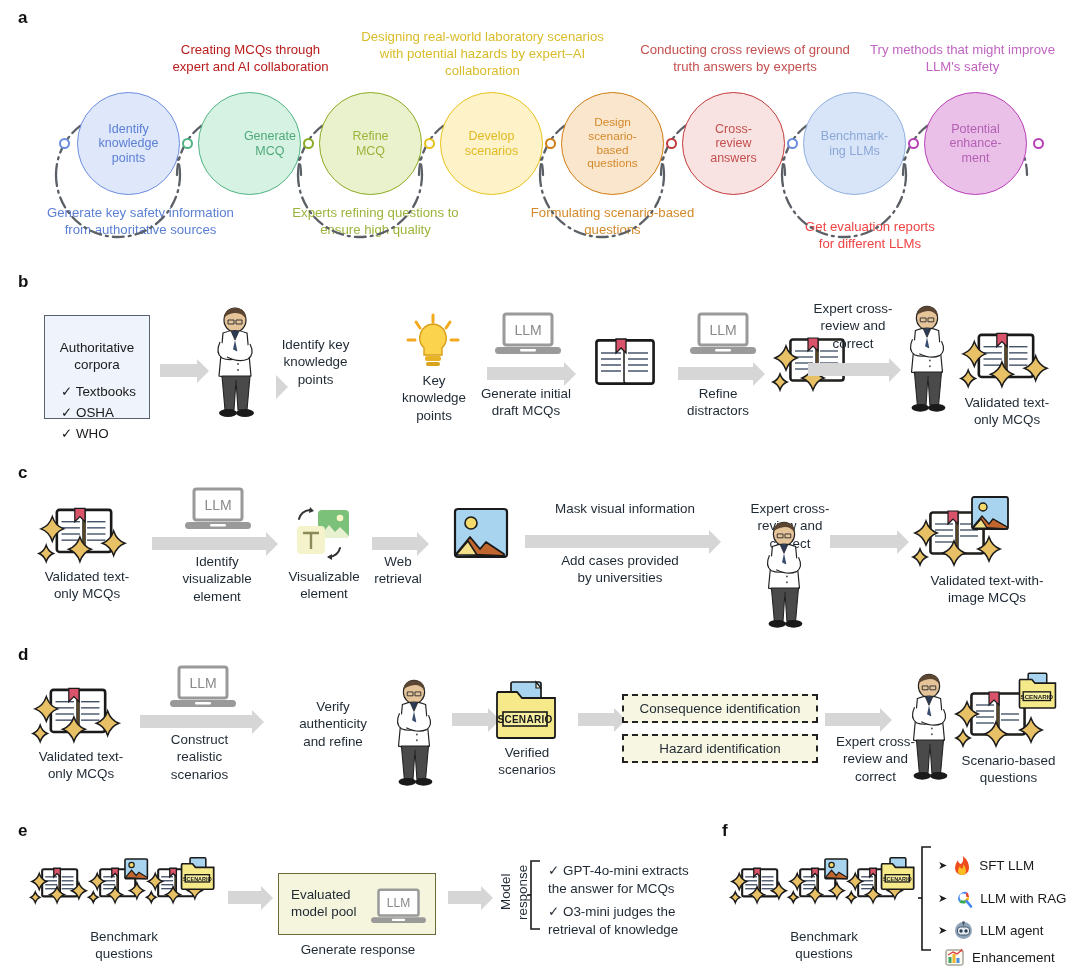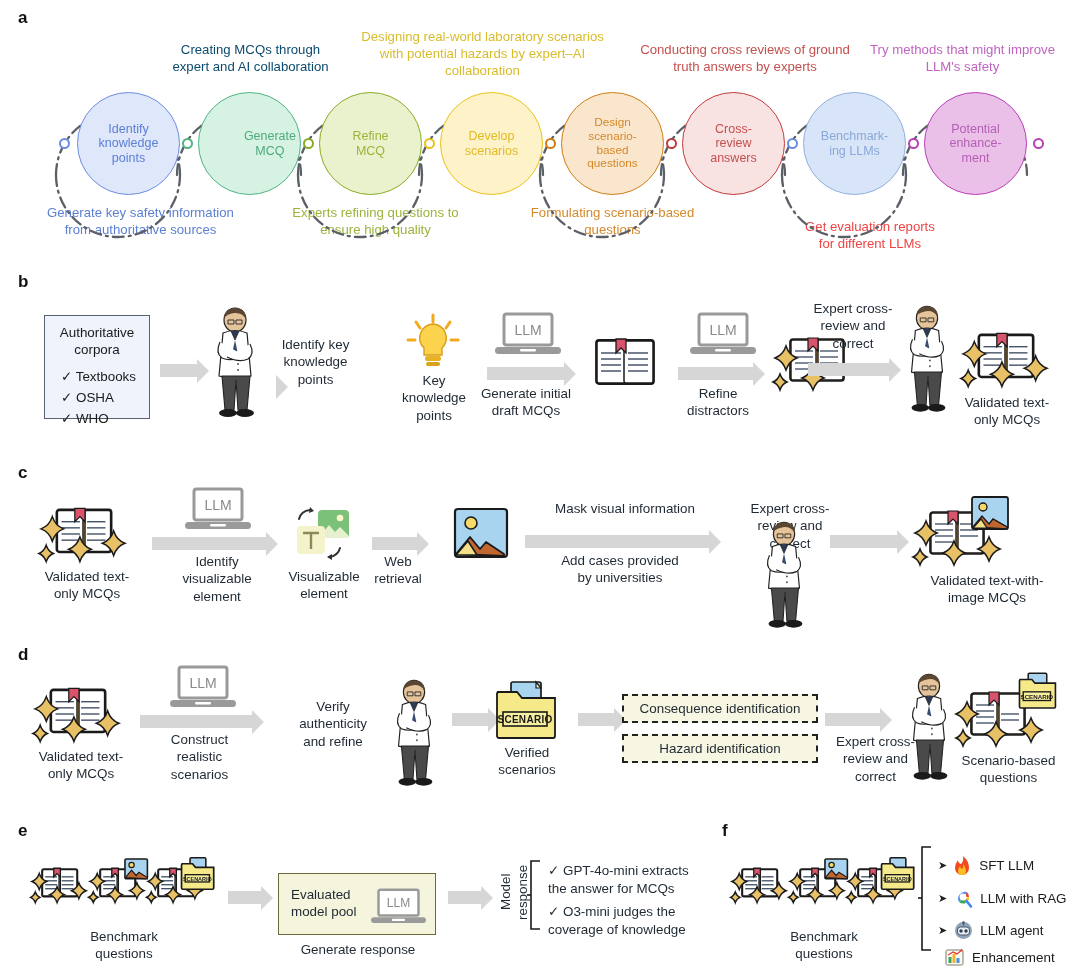--- a/index.html
+++ b/index.html
@@ -12,21 +12,21 @@
   .circ span{display:block;line-height:1.16;font-size:12.5px;padding:0 4px;}
   .topcap{position:absolute;text-align:center;font-size:13.2px;line-height:1.28;}
   .botcap{position:absolute;text-align:center;font-size:13.2px;line-height:1.28;}
   .ring{position:absolute;width:11px;height:11px;border-radius:50%;background:#fff;box-sizing:border-box;border-width:2.4px;border-style:solid;z-index:6;}
   
   .flowlabel{position:absolute;text-align:center;font-size:13.4px;line-height:1.3;color:#1f2933;}
   .nodecap{position:absolute;text-align:center;font-size:13.4px;line-height:1.3;color:#1f2933;}
   .arrow{position:absolute;height:13px;background:#d6d6d6;}
   .arrow:after{content:"";position:absolute;right:-11px;top:-5.5px;border-left:12px solid #d6d6d6;border-top:12px solid transparent;border-bottom:12px solid transparent;}
   .corpbox{position:absolute;background:#eef3fc;border:1.4px solid #5a6270;box-sizing:border-box;}
-  .corpbox .t{text-align:center;font-size:13.4px;line-height:1.28;padding-top:8px;}
+  .corpbox .t{text-align:center;font-size:13.4px;line-height:1.28;padding-top:23px;}
   .corpbox ul{list-style:none;margin:9px 0 0 0;padding:0 0 0 16px;font-size:13.4px;line-height:1.55;}
   .dashbox{position:absolute;border:2px dashed #222;background:#f7f6e2;box-sizing:border-box;display:flex;align-items:center;justify-content:center;font-size:13.4px;color:#1f2933;}
   .poolbox{position:absolute;border:1.4px solid #6b6b3a;background:#f4f5dc;box-sizing:border-box;}
   .vert{position:absolute;writing-mode:vertical-rl;transform:rotate(180deg);text-align:center;font-size:13.4px;line-height:1.25;color:#1f2933;}
   .bullet{position:absolute;font-size:13.4px;line-height:1.33;color:#1f2933;}
   svg{display:block;overflow:visible;}
 </style>
 </head>
 <body>
 
@@ -92,21 +92,21 @@
   <div class="ring" style="left:59px;top:138px;border-color:#6b8ce0;"></div>
   <div class="ring" style="left:182px;top:138px;border-color:#4fb382;"></div>
   <div class="ring" style="left:303px;top:138px;border-color:#8aab22;"></div>
   <div class="ring" style="left:424px;top:138px;border-color:#e8c21a;"></div>
   <div class="ring" style="left:545px;top:138px;border-color:#cf7d12;"></div>
   <div class="ring" style="left:666px;top:138px;border-color:#c23b3b;"></div>
   <div class="ring" style="left:787px;top:138px;border-color:#6b8ce0;"></div>
   <div class="ring" style="left:908px;top:138px;border-color:#b83fb8;"></div>
   <div class="ring" style="left:1033px;top:138px;border-color:#b83fb8;"></div>
 
-  <div class="topcap" style="left:118px;top:42px;width:265px;color:#0c4a6e;white-space:pre-line;">Creating MCQs through
+  <div class="topcap" style="left:118px;top:42px;width:265px;color:#b91c1c;white-space:pre-line;">Creating MCQs through
 expert and AI collaboration</div>
   <div class="topcap" style="left:330px;top:29px;width:305px;color:#d9bc2a;white-space:pre-line;">Designing real-world laboratory scenarios
 with potential hazards by expert–AI
 collaboration</div>
   <div class="topcap" style="left:600px;top:42px;width:290px;color:#c4504f;white-space:pre-line;">Conducting cross reviews of ground
 truth answers by experts</div>
   <div class="topcap" style="left:845px;top:42px;width:235px;color:#c064c0;white-space:pre-line;">Try methods that might improve
 LLM's safety</div>
 
   <div class="botcap" style="left:-2px;top:205px;width:285px;color:#5b7fd4;white-space:pre-line;">Generate key safety information
@@ -643,21 +643,21 @@
 </svg>
 
 <div class="bullet" style="left:548px;top:862px;width:190px;">
   <span>✓</span>
   <span style="white-space:pre-line;">GPT-4o-mini extracts
 the answer for MCQs</span>
 </div>
 <div class="bullet" style="left:548px;top:903px;width:190px;">
   <span>✓</span>
   <span style="white-space:pre-line;">O3-mini judges the
-coverage of knowledge</span>
+retrieval of knowledge</span>
 </div>
 
 <div class="panel-letter" style="left:722px;top:821px;">f</div>
 
 <svg class="abs" style="left:730px;top:855px;width:190px;height:72px;" viewBox="0 0 190 72">
   <g transform="translate(0,8) scale(0.66)">
     <g transform="translate(16,4)">
       <rect x="2" y="5" width="54" height="42" rx="3" fill="#e8a93a" stroke="#1a1a1a" stroke-width="2.2"></rect>
       <path d="M5 6 h23 v40 h-23 q-2 0 -2 -2 v-36 q0 -2 2 -2z" fill="#fff" stroke="#1a1a1a" stroke-width="2"></path>
       <path d="M53 6 h-23 v40 h23 q2 0 2 -2 v-36 q0 -2 -2 -2z" fill="#fff" stroke="#1a1a1a" stroke-width="2"></path>

